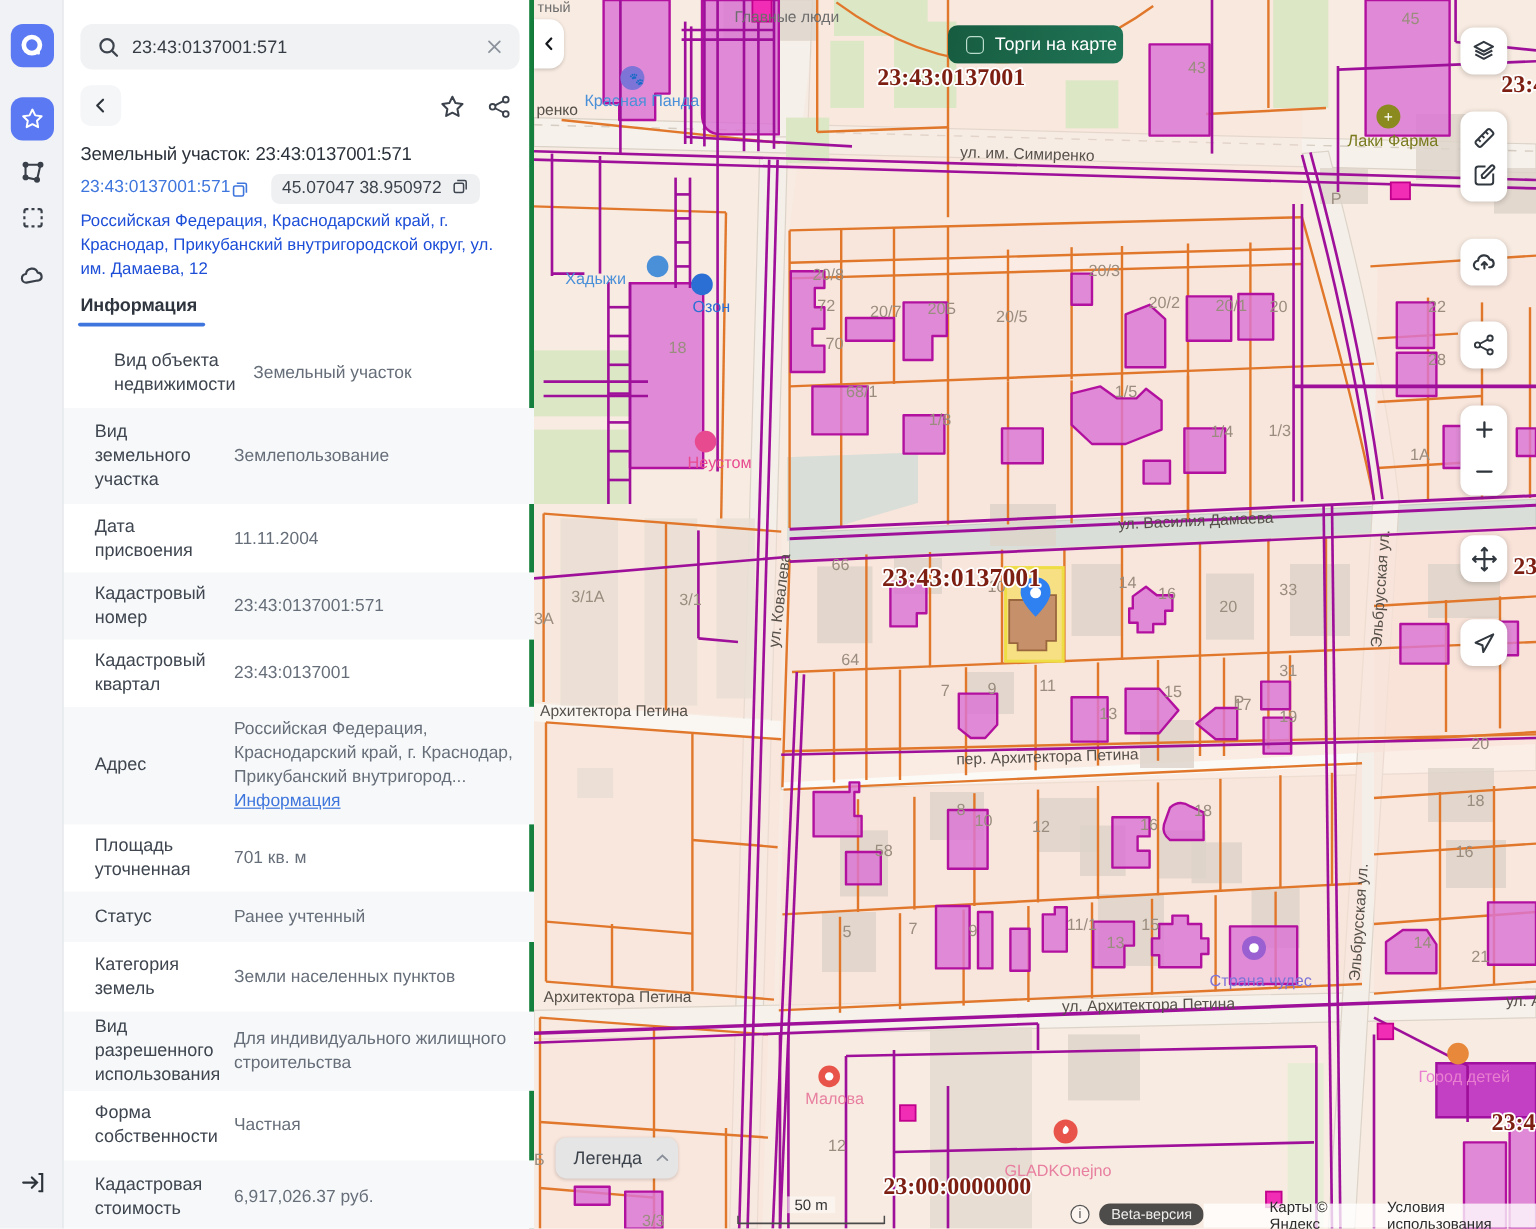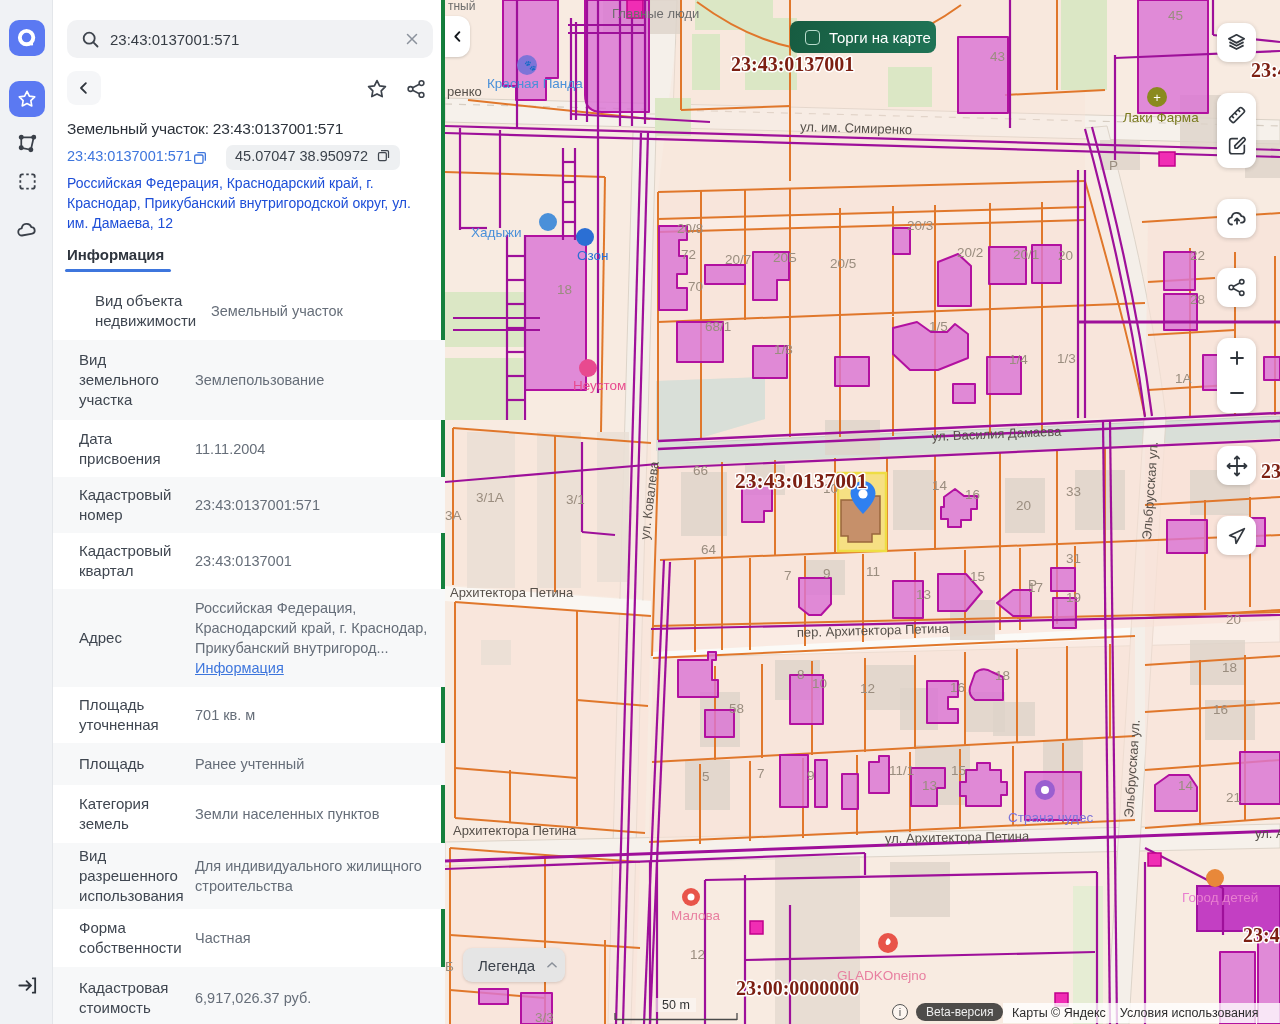--- a/index.html
+++ b/index.html
@@ -33,21 +33,21 @@
   #collapse { position:absolute; left:445px; top:16px; width:25px; height:41px; background:#fff; border-radius:0 12px 12px 0; box-shadow:0 1px 3px rgba(0,0,0,.18); z-index:21; display:flex; align-items:center; justify-content:center; }
   
   #torgi { position:absolute; left:790px; top:21px; width:146px; height:32px; background:linear-gradient(100deg,#175c41,#207456); background-color:#1c6b4c; border-radius:8px; color:#fff; font-size:15px; display:flex; align-items:center; z-index:22; overflow:hidden; }
   #torgi .cb { width:15px; height:15px; border:1.6px solid #b9dccd; border-radius:4px; margin:0 9px 0 15px; }
   
   .ctl { position:absolute; left:1217px; width:39px; background:#fff; border-radius:11px; box-shadow:0 1px 4px rgba(40,40,40,.22); z-index:22; display:flex; flex-direction:column; align-items:center; justify-content:center; }
   
   #legend { position:absolute; left:463px; top:948px; width:102px; height:34px; background:#e5e5e5; border-radius:9px; box-shadow:0 1px 3px rgba(0,0,0,.15); z-index:22; display:flex; align-items:center; }
   #legend span { font-size:15px; color:#3c424b; margin-left:15px; }
   #scale { position:absolute; left:614px; top:995px; width:124px; z-index:21; text-align:center; }
-  #attr { position:absolute; left:1003px; top:1003px; width:277px; height:20px; background:rgba(255,255,255,.78); z-index:21; font-size:12.5px; color:#2c2c2c; display:flex; align-items:center; }
+  #attr { position:absolute; left:1003px; top:1003px; width:277px; height:20px; background:rgba(255,255,255,.78); z-index:21; font-size:12.5px; color:#2c2c2c; display:flex; align-items:center;padding-left:46px; }
   #beta { position:absolute; left:916px; top:1003px; height:18px; padding:0 10px; background:rgba(40,40,40,.82); border-radius:9px; color:#eee; font-size:12px; line-height:18px; z-index:21; }
   #info { position:absolute; left:892px; top:1004px; width:16px; height:16px; border:1.4px solid #555; border-radius:50%; color:#555; font-size:11px; text-align:center; line-height:15px; z-index:21; background:rgba(255,255,255,.5); }
 </style>
 </head>
 <body>
 <div id="app">
   <div id="rail">
     <div class="railbtn railblue" style="top:20px;">
       <svg width="26" height="26" viewBox="0 0 24 24">
           <circle cx="11.6" cy="11.6" r="6.2" fill="none" stroke="#fff" stroke-width="3.6"></circle>
@@ -148,21 +148,21 @@
         </div>
       <div class="row g" style="top:308px;height:98px;">
           <div class="lab">Адрес</div>
           <div class="val">Российская Федерация, Краснодарский край, г. Краснодар, Прикубанский внутригород...<br><a class="exp" href="#">Информация</a></div>
         </div>
       <div class="row" style="top:406px;height:56px;text-decoration:underline;">
           <div class="lab">Площадь уточненная</div>
           <div class="val">701 кв. м</div>
         </div>
       <div class="row g" style="top:462px;height:42px;">
-          <div class="lab">Площадь</div>
+          <div class="lab">Статус</div>
           <div class="val">Ранее учтенный</div>
         </div>
       <div class="row" style="top:504px;height:58px;">
           <div class="lab">Категория земель</div>
           <div class="val">Земли населенных пунктов</div>
         </div>
       <div class="row g" style="top:562px;height:66px;">
           <div class="lab">Вид разрешенного использования</div>
           <div class="val">Для индивидуального жилищного строительства</div>
         </div>

